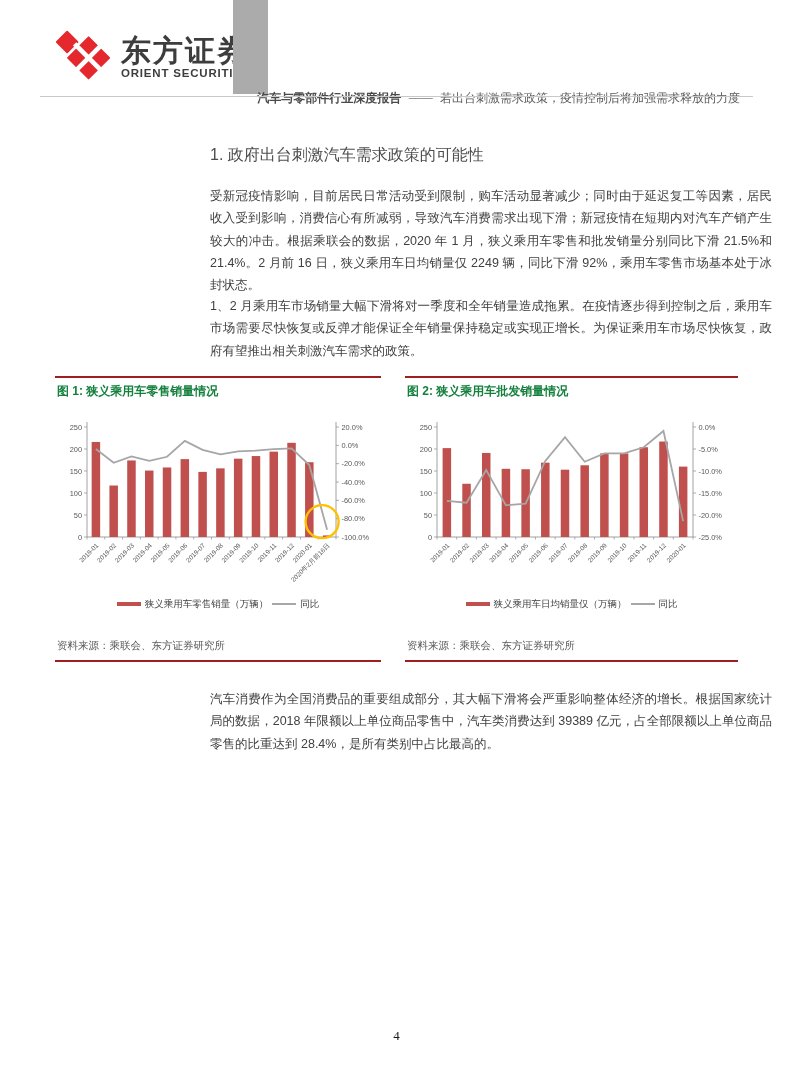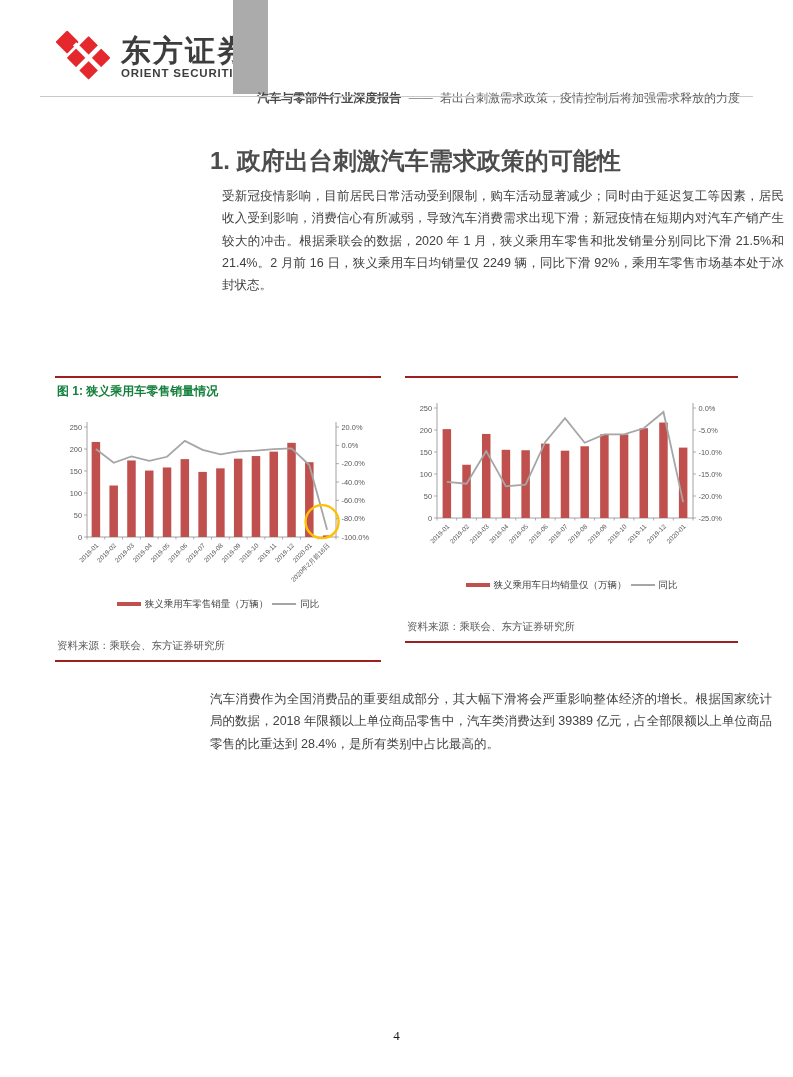--- a/index.html
+++ b/index.html
@@ -12,23 +12,23 @@
   #logo-mark { width:56px; height:56px; }
   #brand-cn { font-size:30px; font-weight:bold; color:#3d3d3d; letter-spacing:2px; line-height:1.1; }
   #brand-en { font-size:11.5px; font-weight:bold; color:#3d3d3d; letter-spacing:0.8px; }
   #header-bar { position:absolute; left:233px; top:0; width:35px; height:94px; background:#ababab; }
   #header-line { position:absolute; left:40px; top:96px; width:713px; height:1px; background:#c9c9c9; }
   #header-caption { position:absolute; right:53px; top:76px; font-size:12px; color:#595959; white-space:nowrap;margin-top:14px; }
   #header-caption .rt { font-weight:bold; color:#4a4a4a; }
   #header-caption .sep { color:#8c8c8c; padding:0 4px; }
 
   
-  #section-title { position:absolute; left:210px; top:145px; width:562px; font-size:24px; font-weight:bold; color:#4d4d4d; }
+  #section-title { position:absolute; left:210px; top:145px; width:562px; font-size:16px; font-weight:normal; color:#4d4d4d; }
   .para { position:absolute; left:210px; width:562px; font-size:12.5px; line-height:1.78; color:#404040; text-align:justify; }
-  #para1 { top:185px;margin-left:12px; }
+  #para1 { top:185px; }
   #para2 { top:295px; }
   #para3 { top:688px; }
 
   
   .figure { position:absolute; top:376px; border-top:2px solid #9e1f1f; }
   #figure-1 { left:55px; width:326px; }
   #figure-2 { left:405px; width:333px; }
   .fig-title { color:#15803d; font-weight:bold; font-size:12px; padding:5px 0 0 2px; height:19px; }
   .chart { display:block; width:100%; height:auto; margin-top:0; }
   .legend { display:flex; justify-content:center; align-items:center; gap:4px; font-size:9.5px; color:#404040; height:14px; }
@@ -60,20 +60,21 @@
   <div id="header-bar"></div>
   <div id="header-caption">
     <span class="rt">汽车与零部件行业深度报告</span>
     <span class="sep">——</span>
     <span class="st">若出台刺激需求政策，疫情控制后将加强需求释放的力度</span>
   </div>
   <div id="header-line"></div>
 
   <h1 id="section-title">1. 政府出台刺激汽车需求政策的可能性</h1>
   <p class="para" id="para1">受新冠疫情影响，目前居民日常活动受到限制，购车活动显著减少；同时由于延迟复工等因素，居民收入受到影响，消费信心有所减弱，导致汽车消费需求出现下滑；新冠疫情在短期内对汽车产销产生较大的冲击。根据乘联会的数据，2020 年 1 月，狭义乘用车零售和批发销量分别同比下滑 21.5%和 21.4%。2 月前 16 日，狭义乘用车日均销量仅 2249 辆，同比下滑 92%，乘用车零售市场基本处于冰封状态。</p>
+  <p class="para" id="para2">1、2 月乘用车市场销量大幅下滑将对一季度和全年销量造成拖累。在疫情逐步得到控制之后，乘用车市场需要尽快恢复或反弹才能保证全年销量保持稳定或实现正增长。为保证乘用车市场尽快恢复，政府有望推出相关刺激汽车需求的政策。</p>
 
   <div class="figure" id="figure-1">
     <div class="fig-title">图 1: 狭义乘用车零售销量情况</div>
     <svg class="chart" viewBox="0 0 326 200">
         <line x1="29" y1="140" x2="32" y2="140" stroke="#8c8c8c" stroke-width="0.7"></line>
         <text x="27" y="142.5" text-anchor="end" font-size="7.4" fill="#595959">0</text>
         <line x1="29" y1="118" x2="32" y2="118" stroke="#8c8c8c" stroke-width="0.7"></line>
         <text x="27" y="120.5" text-anchor="end" font-size="7.4" fill="#595959">50</text>
         <line x1="29" y1="96" x2="32" y2="96" stroke="#8c8c8c" stroke-width="0.7"></line>
         <text x="27" y="98.5" text-anchor="end" font-size="7.4" fill="#595959">100</text>
@@ -153,20 +154,21 @@
       </span>
       <span class="item">
         <span class="sw-line"></span>
         <span>同比</span>
       </span>
     </div>
     <div class="source">资料来源：乘联会、东方证券研究所</div>
   </div>
 
   <div class="figure" id="figure-2">
+    <div class="fig-title">图 2: 狭义乘用车批发销量情况</div>
     <svg class="chart" viewBox="0 0 333 200">
         <line x1="29" y1="140" x2="32" y2="140" stroke="#8c8c8c" stroke-width="0.7"></line>
         <text x="27" y="142.5" text-anchor="end" font-size="7.4" fill="#595959">0</text>
         <line x1="29" y1="118" x2="32" y2="118" stroke="#8c8c8c" stroke-width="0.7"></line>
         <text x="27" y="120.5" text-anchor="end" font-size="7.4" fill="#595959">50</text>
         <line x1="29" y1="96" x2="32" y2="96" stroke="#8c8c8c" stroke-width="0.7"></line>
         <text x="27" y="98.5" text-anchor="end" font-size="7.4" fill="#595959">100</text>
         <line x1="29" y1="74" x2="32" y2="74" stroke="#8c8c8c" stroke-width="0.7"></line>
         <text x="27" y="76.5" text-anchor="end" font-size="7.4" fill="#595959">150</text>
         <line x1="29" y1="52" x2="32" y2="52" stroke="#8c8c8c" stroke-width="0.7"></line>

